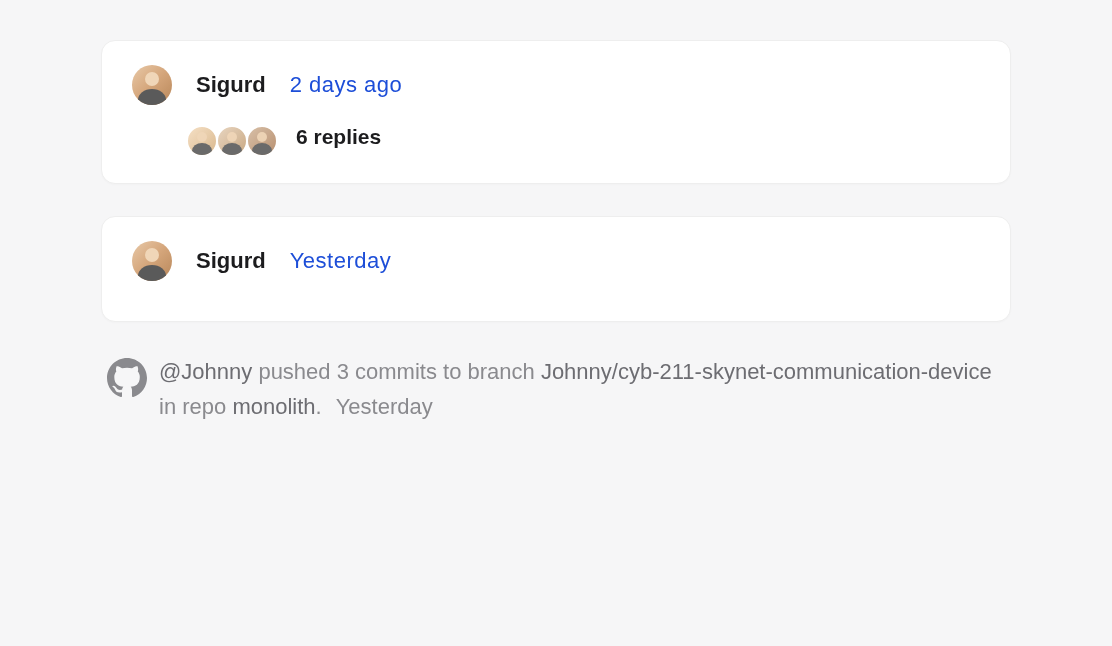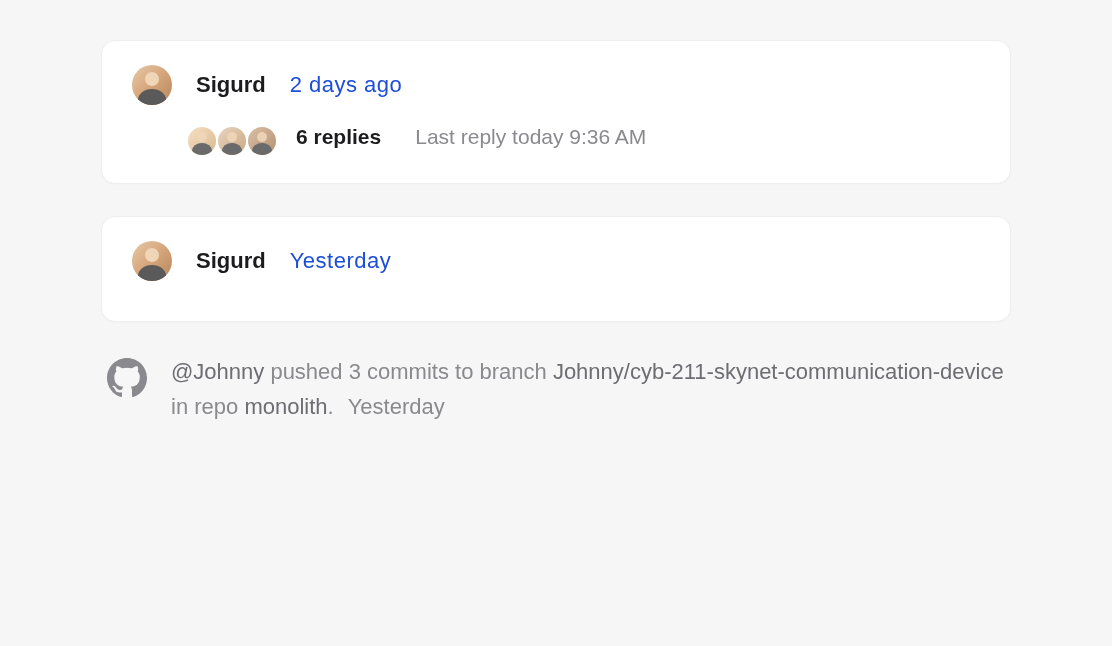--- a/index.html
+++ b/index.html
@@ -133,21 +133,21 @@
       margin-left: 12px;
     }
     .last-reply {
       font-size: 21px;
       color: #8a8a8e;
       margin-left: 28px;
     }
     .activity-row {
       display: flex;
       align-items: flex-start;
-      gap: 24px;
+      gap: 12px;
       padding: 0 6px;
       margin-top: 4px;
     }
     .gh-icon {
       width: 40px;
       height: 40px;
       flex-shrink: 0;
       color: #8a8a8e;
       margin-top: 4px;
     }
@@ -178,21 +178,20 @@
     <div class="header-row">
       <div class="avatar"></div>
       <span class="author">Sigurd</span>
       <span class="timestamp">2 days ago</span>
     </div>
     <div class="thread-row">
       <div class="mini-avatar a1"></div>
       <div class="mini-avatar a2"></div>
       <div class="mini-avatar a3"></div>
       <span class="replies-count">6 replies</span>
-      <span class="last-reply">Last reply today 9:36 AM</span>
     </div>
   </div>
 
   <div class="card">
     <div class="header-row">
       <div class="avatar"></div>
       <span class="author">Sigurd</span>
       <span class="timestamp">Yesterday</span>
     </div>
   </div>

